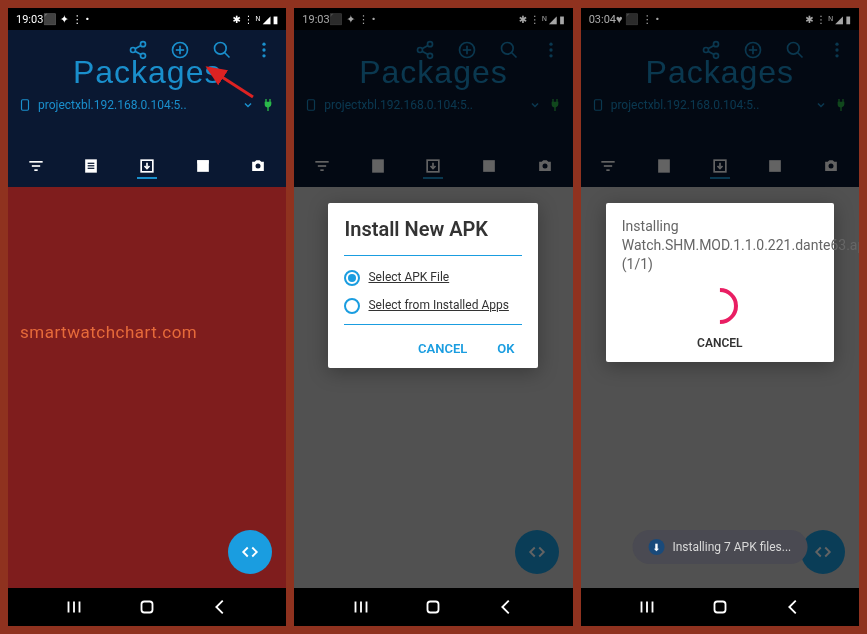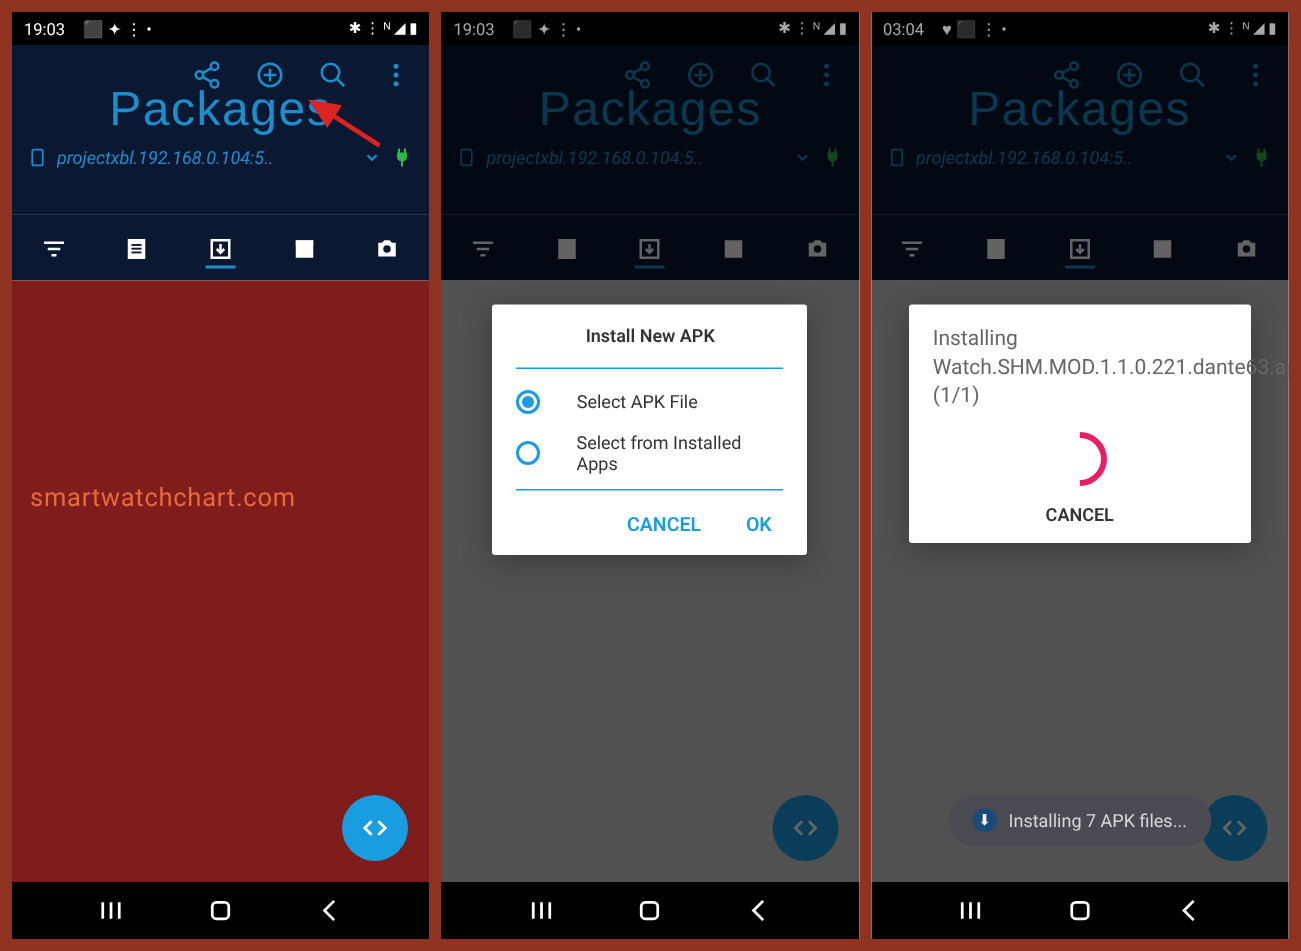--- a/index.html
+++ b/index.html
@@ -23,21 +23,21 @@
 .status-bar {
   height: 22px;
   background: #000;
   color: #fff;
   display: flex;
   align-items: center;
   padding: 0 8px;
   font-size: 11px;
   justify-content: space-between;
 }
-.status-left { display: flex; align-items: center; gap: 12px; }
+.status-left { display: flex; align-items: center; gap: 0; }
 .status-right { display: flex; align-items: center; gap: 3px; font-size: 10px; }
 .app-header {
   background: #0a1832;
   height: 113px;
   position: relative;
 }
 .top-icons {
   display: flex;
   justify-content: flex-end;
   padding: 10px 12px 0;
@@ -56,21 +56,21 @@
   font-weight: 300;
 }
 .connection-row {
   display: flex;
   align-items: center;
   padding: 6px 10px 0;
   color: #1a8fcc;
   font-size: 12px;
   gap: 6px;
 }
-.conn-text { flex: 1; overflow: hidden; white-space: nowrap; text-overflow: ellipsis; font-style: italic; }
+.conn-text { flex: 1; overflow: hidden; white-space: nowrap; text-overflow: ellipsis; }
 .tab-bar {
   background: #0a1832;
   height: 44px;
   display: flex;
   align-items: center;
   justify-content: space-around;
   border-top: 1px solid #0a1832;
 }
 .tab-icon { color: #fff; width: 20px; height: 20px; display: flex; align-items: center; justify-content: center; }
 .tab-icon.active { border-bottom: 2px solid #1a8fcc; padding-bottom: 4px; margin-bottom: -6px; }
@@ -131,34 +131,35 @@
   padding-top: 195px;
 }
 .dialog {
   background: #fff;
   width: 210px;
   border-radius: 2px;
   padding: 14px 16px 8px;
   box-shadow: 0 4px 20px rgba(0,0,0,0.3);
 }
 .dialog-title {
-  font-size: 12px;
+  font-size: 20px;
   font-weight: 600;
   color: #333;
-  text-align: center;
+  text-align: left;
   padding-bottom: 10px;
 }
 .dialog-hr { border: none; border-top: 1px solid #1a9de0; margin: 4px 0 8px; }
 .radio-row {
   display: flex;
-  align-items: center;
-  gap: 24px;
+  align-items: flex-start;
+  gap: 8px;
   padding: 6px 0;
   font-size: 12px;
   color: #333;
+  text-decoration: underline;
 }
 .radio {
   width: 16px; height: 16px;
   border: 2px solid #1a9de0;
   border-radius: 50%;
   display: flex;
   align-items: center;
   justify-content: center;
 }
 .radio.selected::after {

